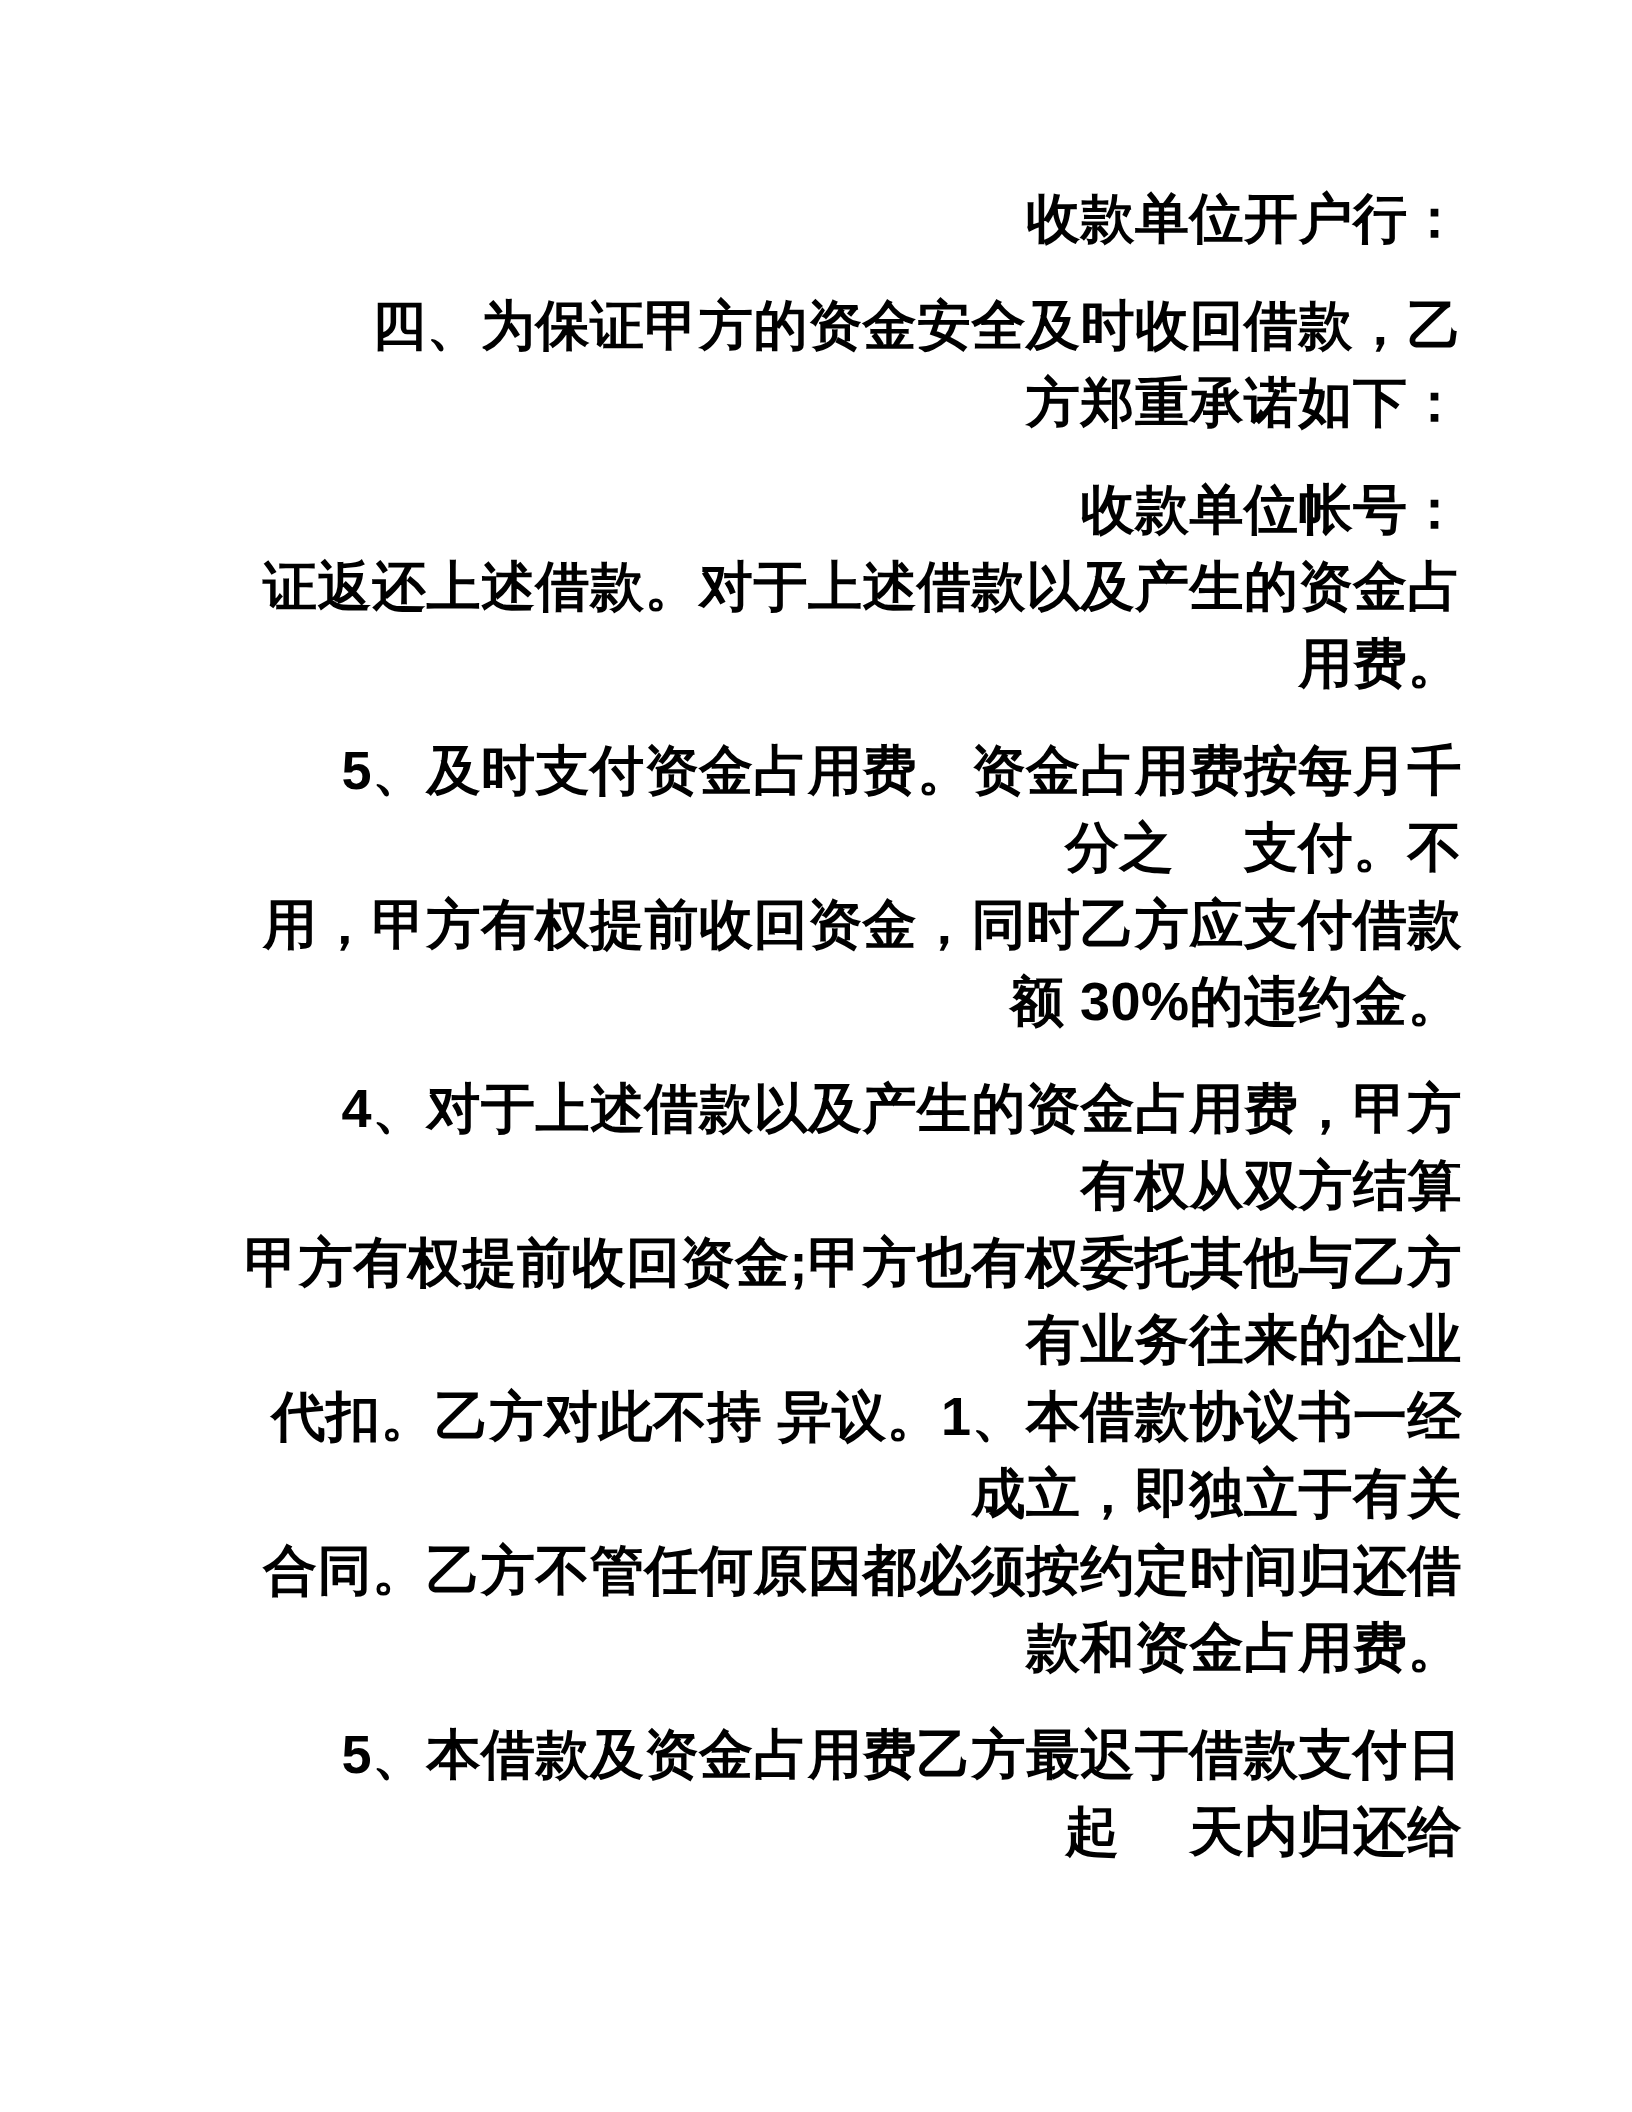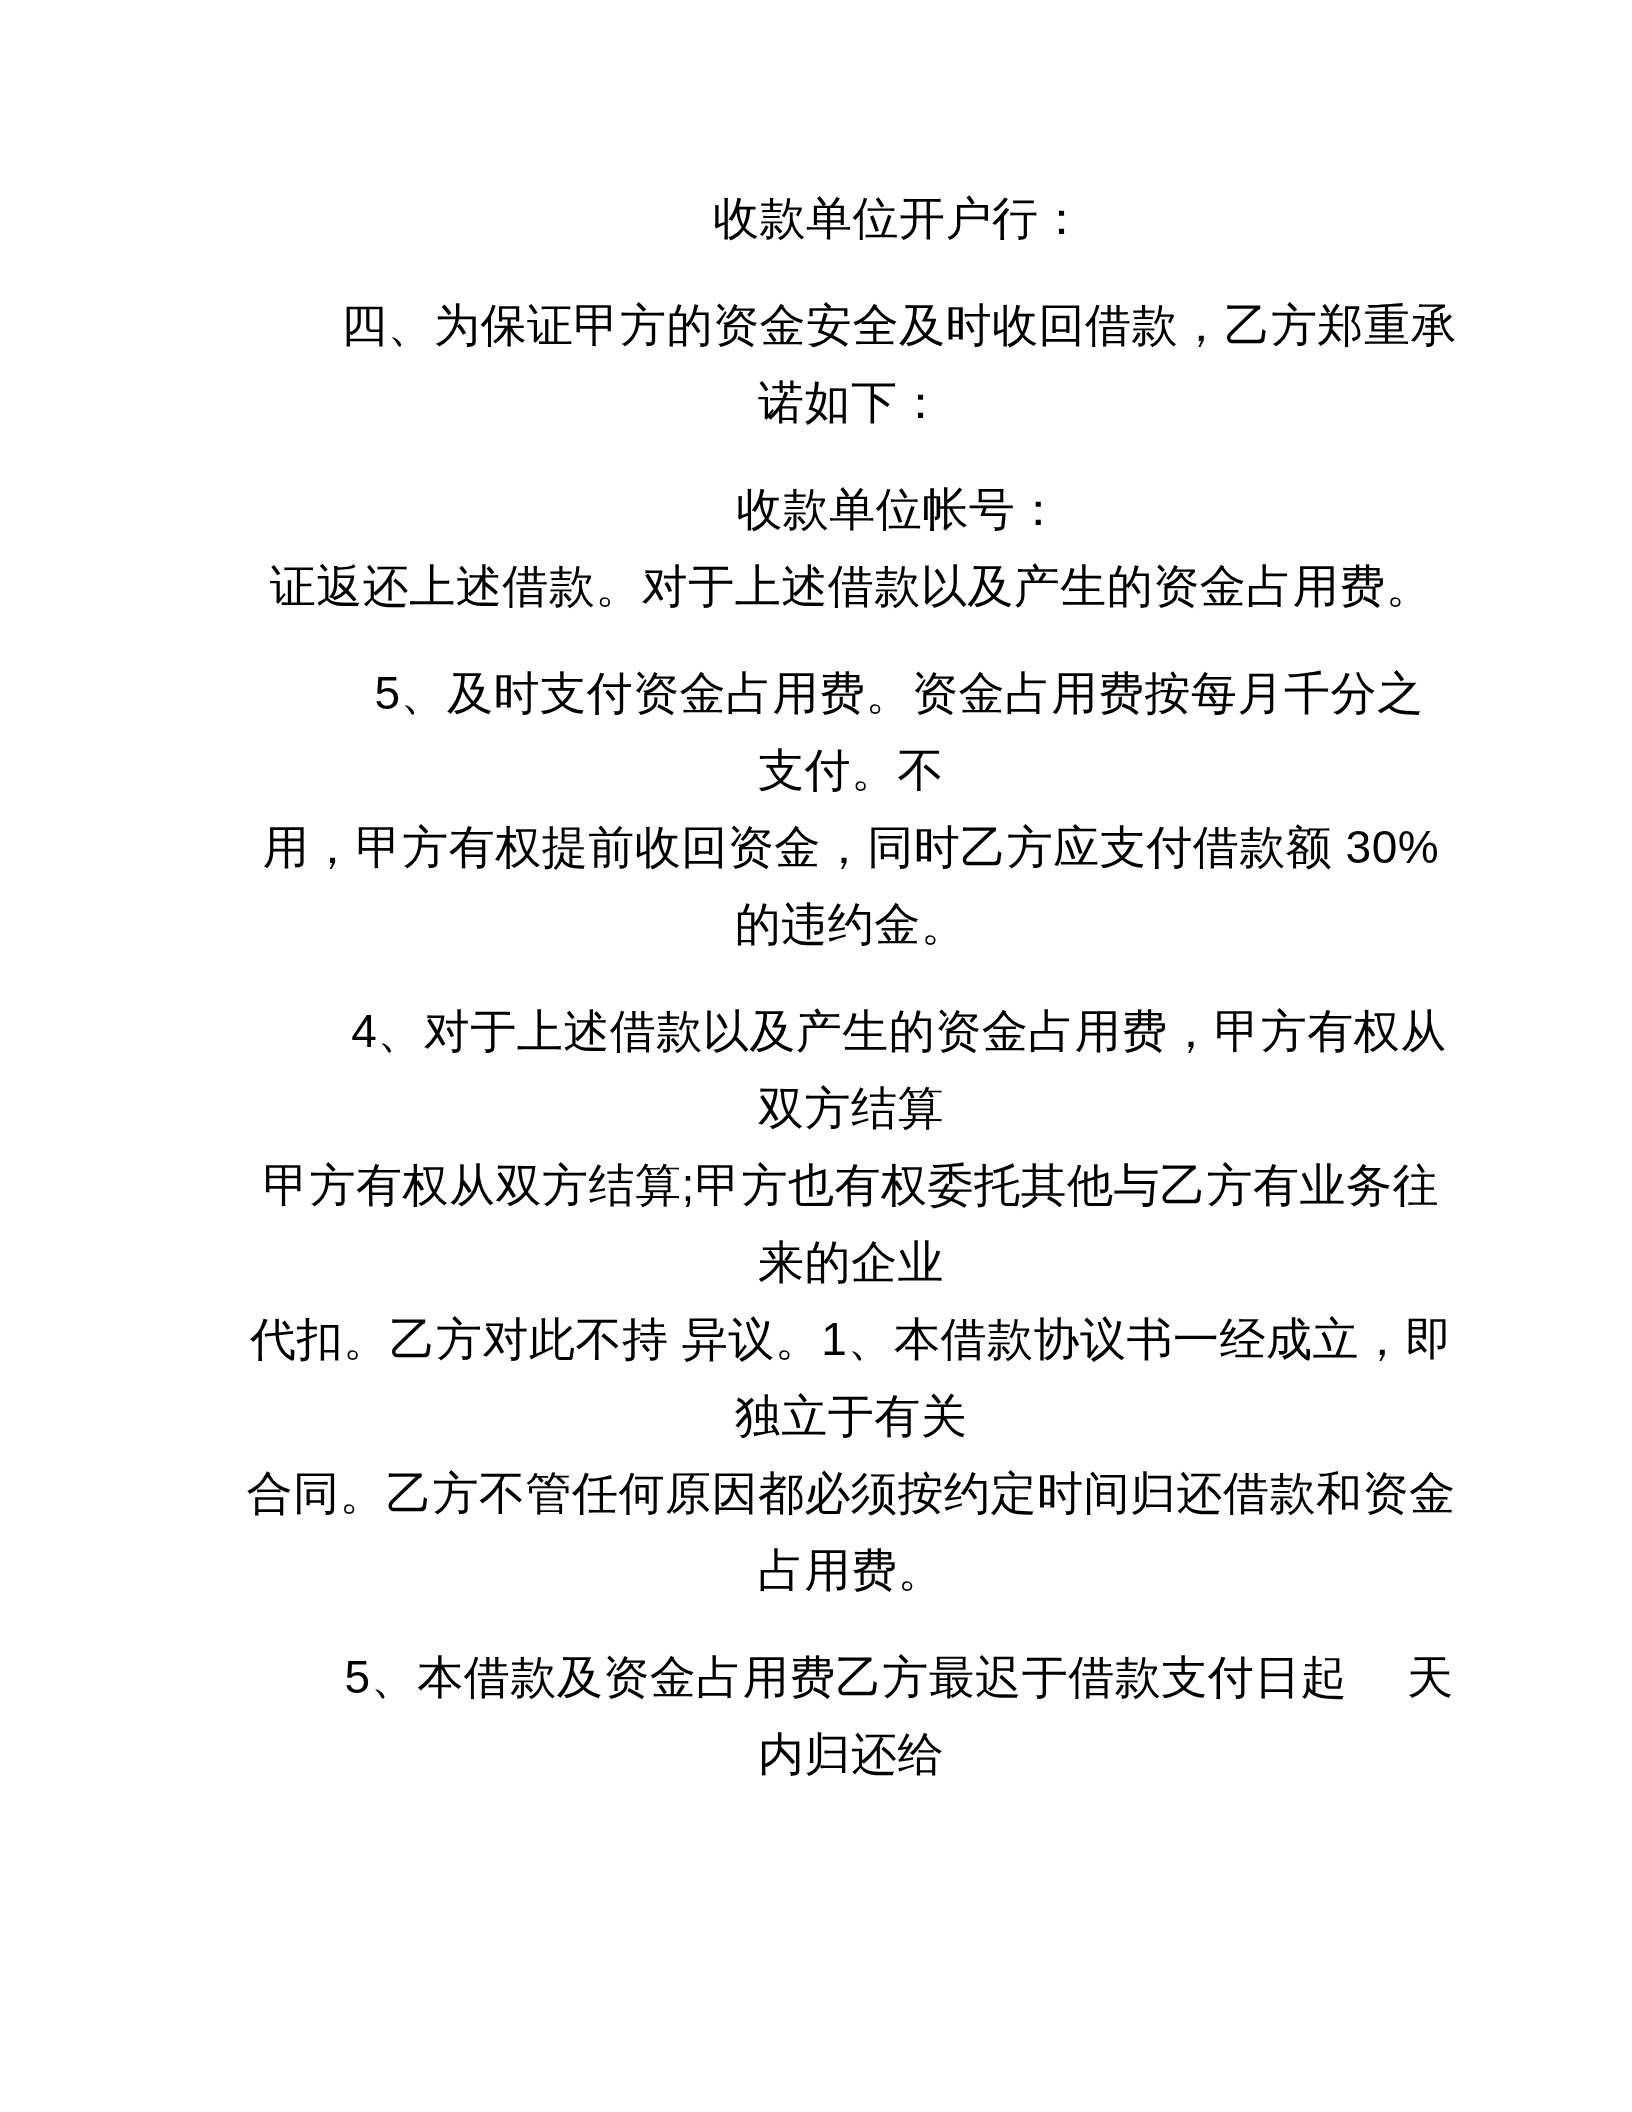--- a/index.html
+++ b/index.html
@@ -13,25 +13,25 @@
     height: 2112px;
     background: #ffffff;
     box-sizing: border-box;
     padding: 180px 170px 0 240px;
     overflow: hidden;
     font-family: "Liberation Sans", "DejaVu Sans", sans-serif;
   }
   .ln {
     margin: 0;
     padding: 0;
-    font-size: 46px;
+    font-size: 54px;
     line-height: 77px;
-    font-weight: 400;
+    font-weight: 700;
     color: #000000;
-    text-align: center;
+    text-align: right;
     white-space: pre-wrap;
     letter-spacing: 0.5px;
   }
   .ln.first {
     text-indent: 96px;
     margin-top: 30px;
   }
   .ln.first:first-child {
     margin-top: 0;
   }
@@ -43,18 +43,18 @@
 <body>
 
 <div class="page">
   <p class="ln first">收款单位开户行：</p>
   <p class="ln first">四、为保证甲方的资金安全及时收回借款，乙方郑重承诺如下：</p>
   <p class="ln first">收款单位帐号：</p>
   <p class="ln cont">证返还上述借款。对于上述借款以及产生的资金占用费。</p>
   <p class="ln first">5、及时支付资金占用费。资金占用费按每月千分之　 支付。不</p>
   <p class="ln cont">用，甲方有权提前收回资金，同时乙方应支付借款额 30%的违约金。</p>
   <p class="ln first">4、对于上述借款以及产生的资金占用费，甲方有权从双方结算</p>
-  <p class="ln cont">甲方有权从双方结算;甲方也有权委托其他与乙方有业务往来的企业</p>
+  <p class="ln cont">甲方有权提前收回资金;甲方也有权委托其他与乙方有业务往来的企业</p>
   <p class="ln cont">代扣。乙方对此不持 异议。1、本借款协议书一经成立，即独立于有关</p>
   <p class="ln cont">合同。乙方不管任何原因都必须按约定时间归还借款和资金占用费。</p>
   <p class="ln first">5、本借款及资金占用费乙方最迟于借款支付日起　 天内归还给</p>
 
 </div>
 
 </body></html>

